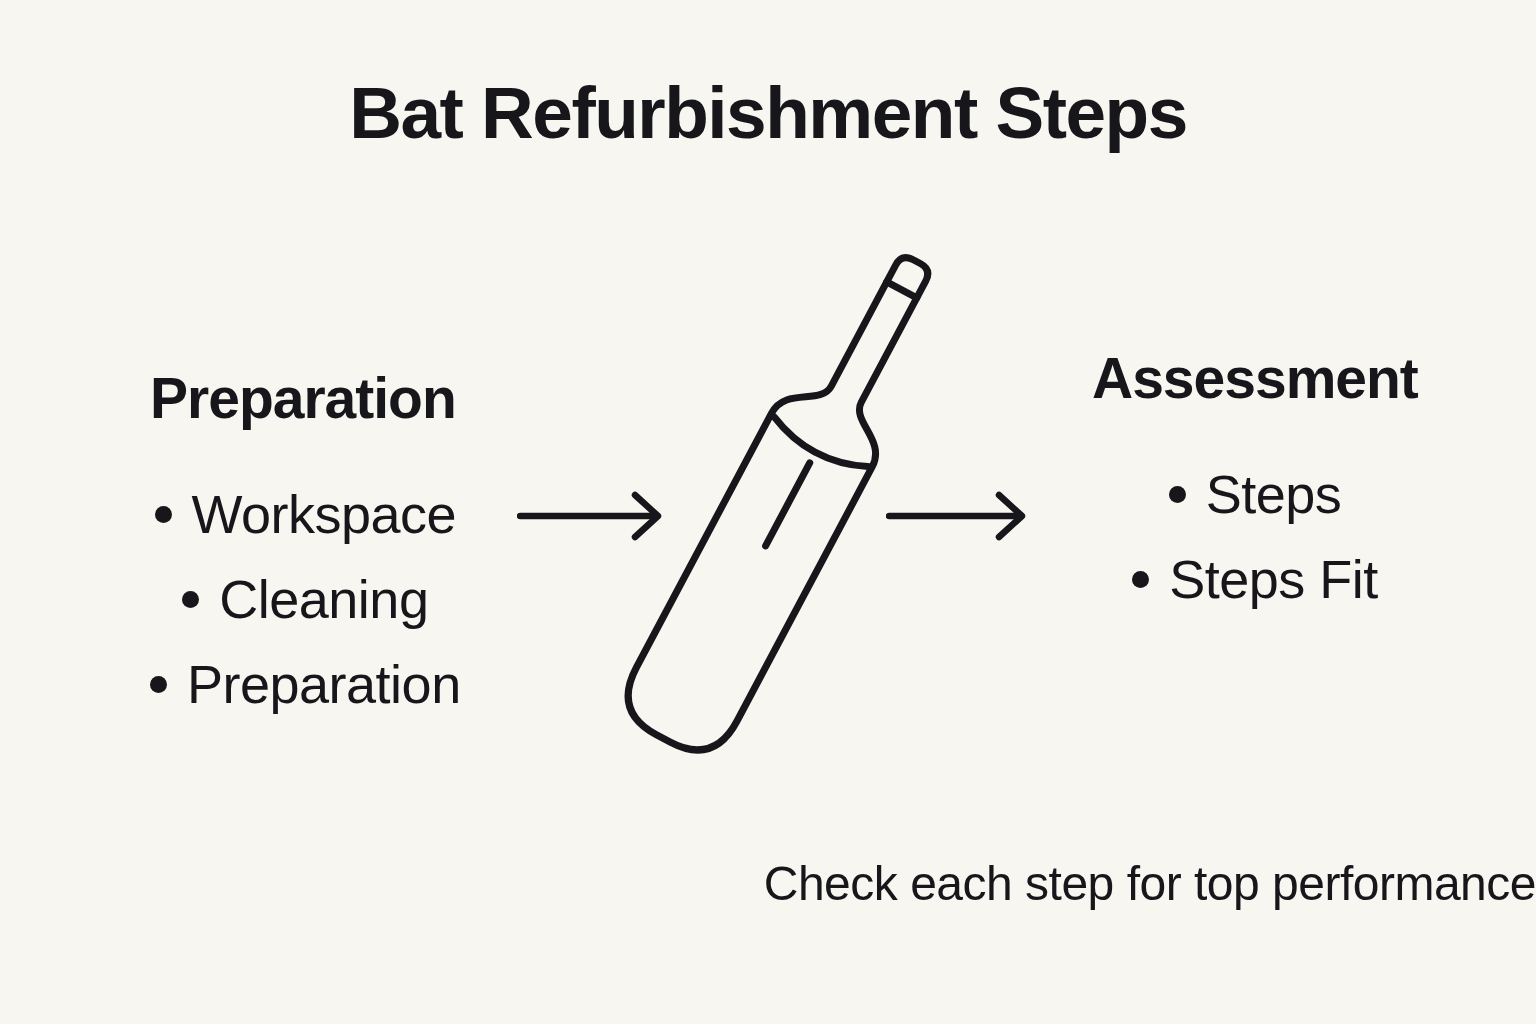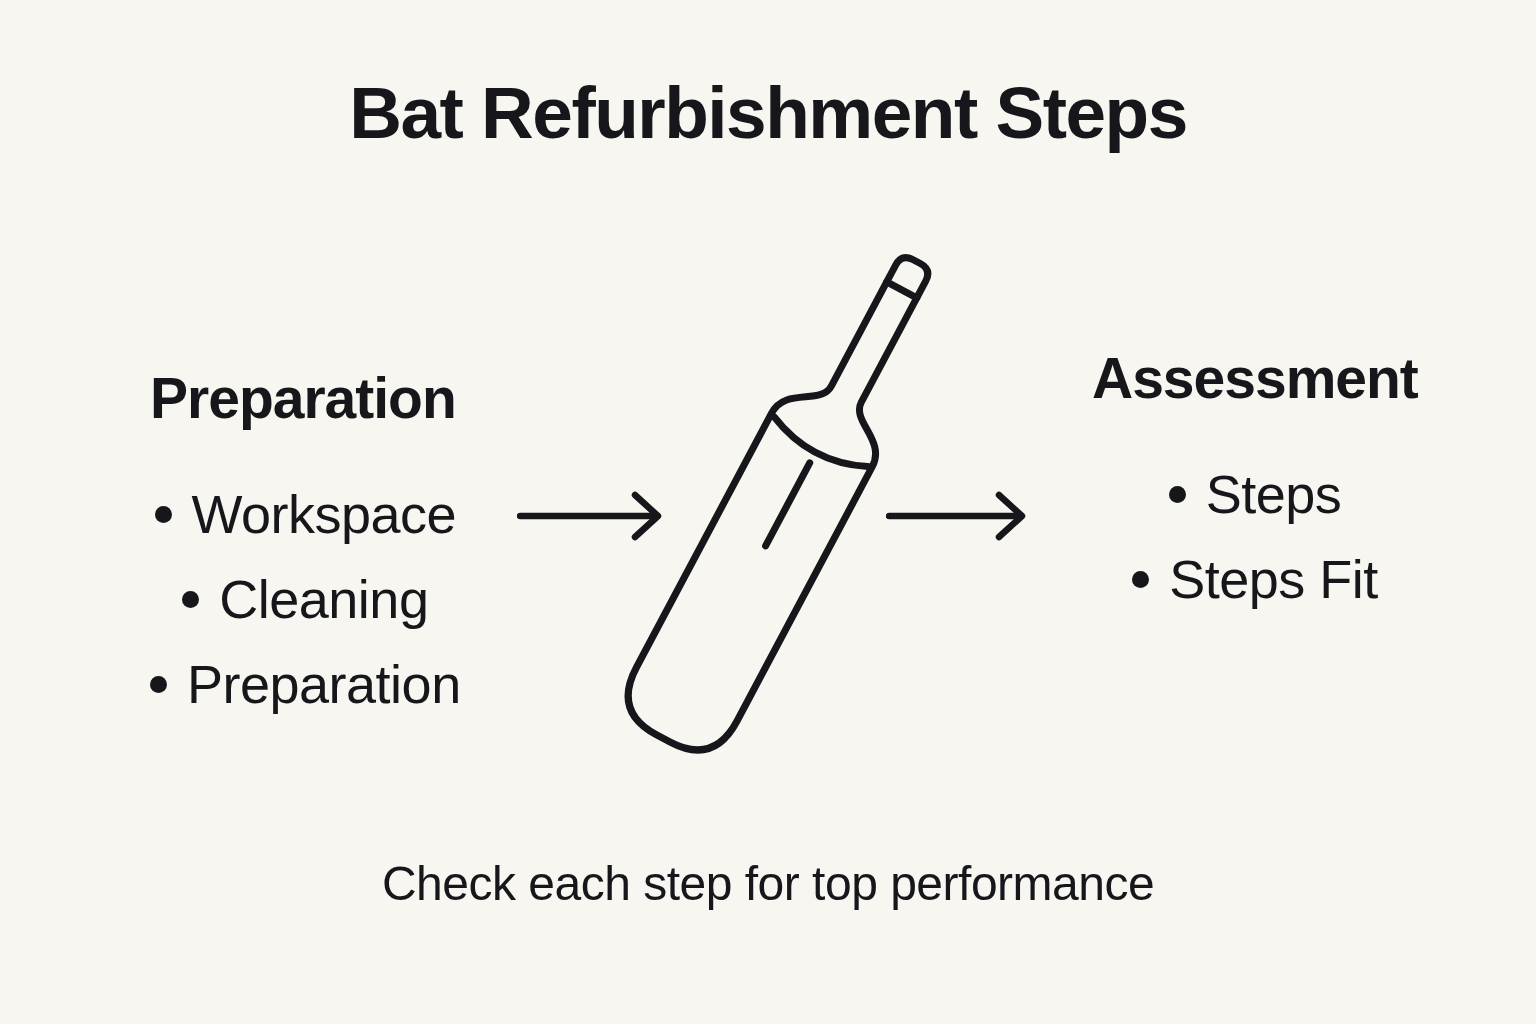--- a/index.html
+++ b/index.html
@@ -73,21 +73,21 @@
     position: absolute;
     left: 540px;
     top: 215px;
   }
   .caption {
     position: absolute;
     left: 0;
     right: 0;
     top: 860px;
     margin: 0;
-    text-align: center;
+    text-align: right;
     font-size: 48px;
     font-weight: 400;
     letter-spacing: -0.5px;
     line-height: 1;
     color: #17171B;
   }
 </style>
 </head>
 <body>
 

